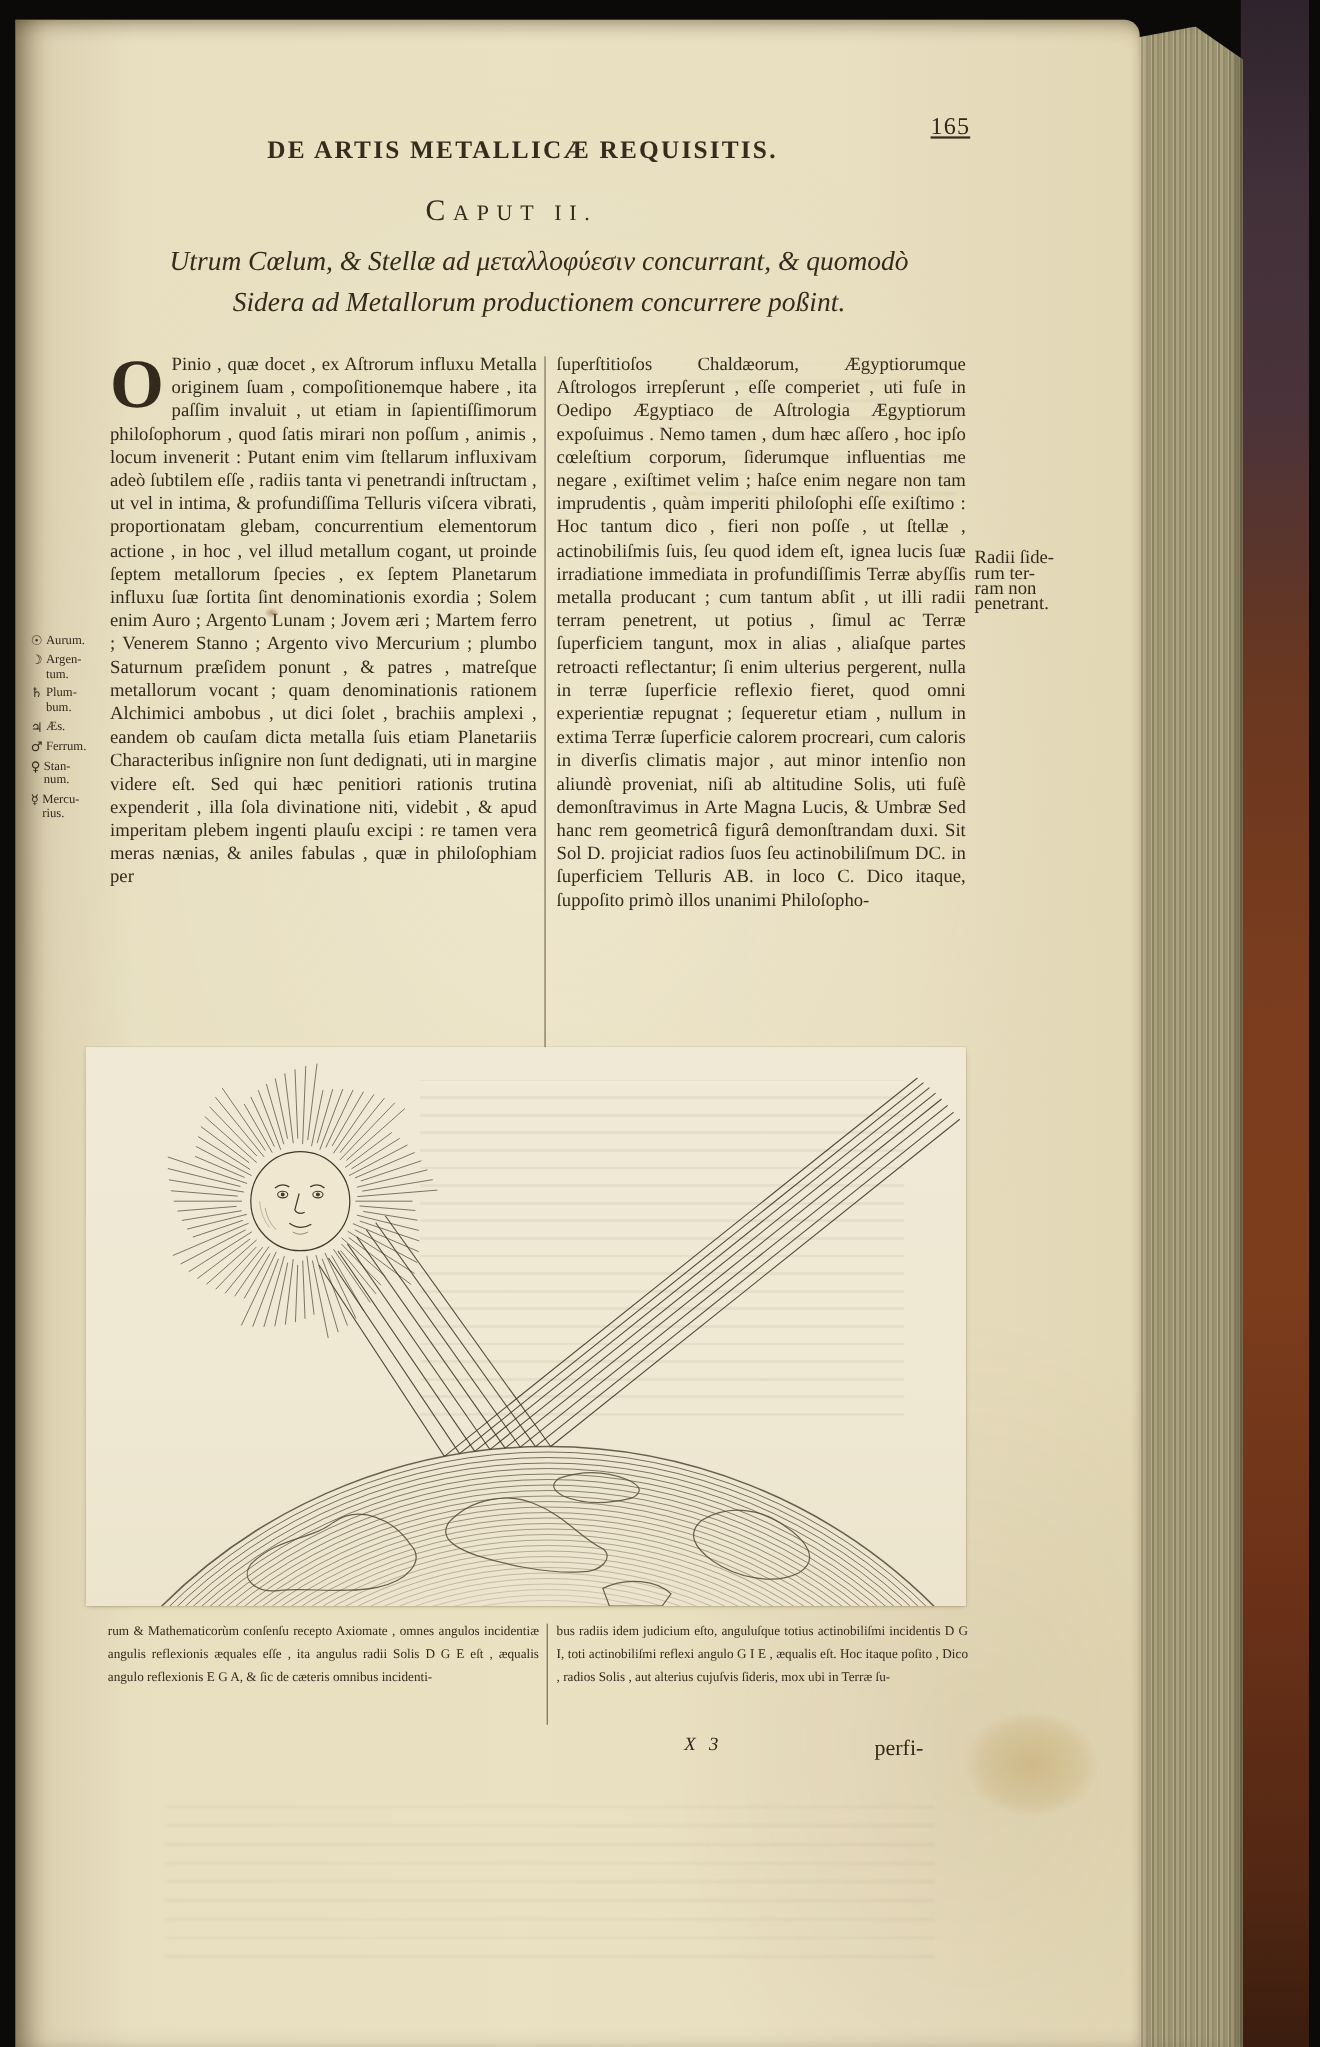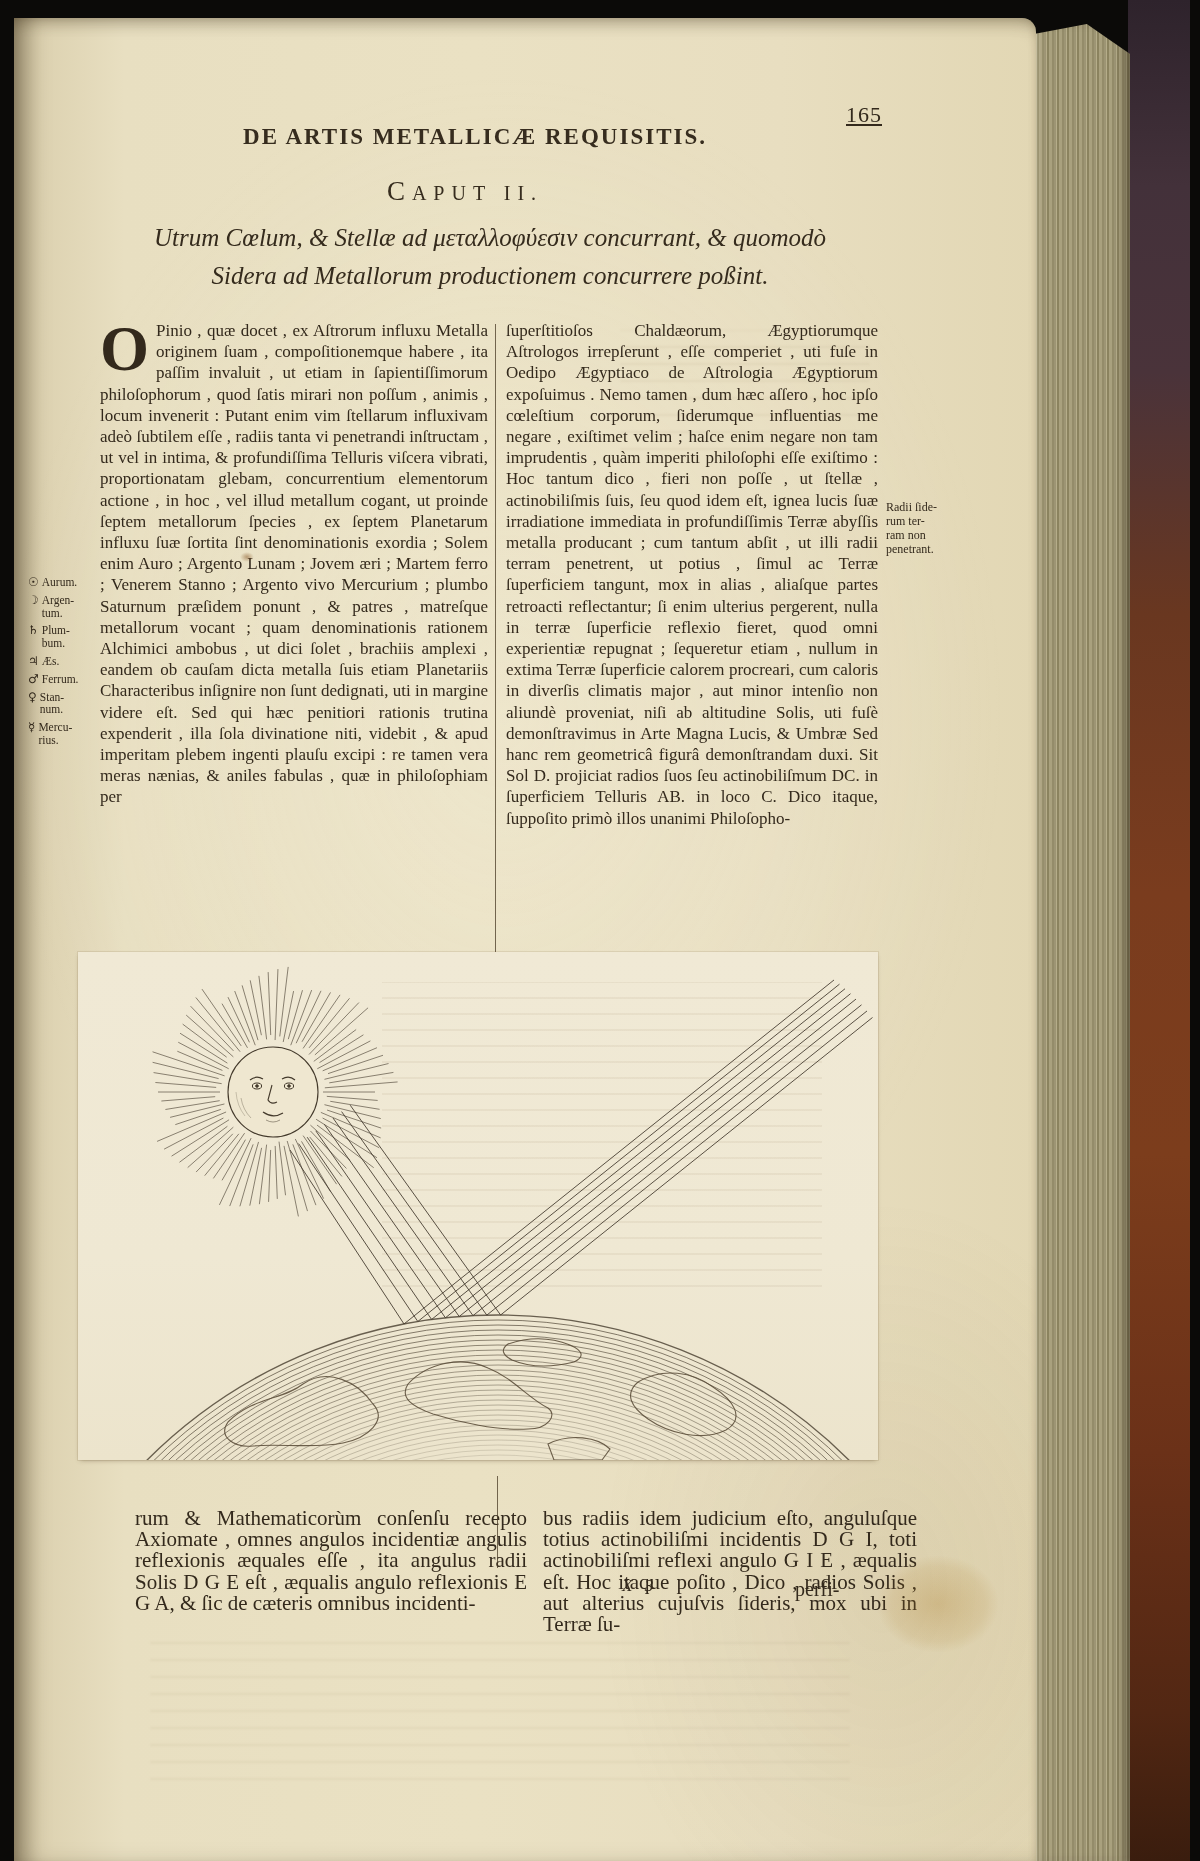--- a/index.html
+++ b/index.html
@@ -34,31 +34,31 @@
     font-size:17px;line-height:21.2px;text-align:justify;}
   .col1{left:100px;width:388px;}
   .col2{left:506px;width:372px;}
   .dropcap{float:left;font-size:63px;line-height:52px;padding:3px 7px 0 0;font-weight:bold;}
   .rule-top{position:absolute;left:495px;top:324px;width:1.3px;height:634px;background:rgba(72,57,36,.75);}
   .margin-left{position:absolute;left:28px;top:576px;width:70px;font-size:11.5px;line-height:12.8px;}
   .mnote{display:flex;margin-bottom:5px;}
   .mnote .sym{font-family:"DejaVu Sans",sans-serif;font-size:12px;margin-right:3px;line-height:12.8px;}
   .mnote .lbl{white-space:pre-line;}
   .margin-right{position:absolute;left:886px;top:500px;width:92px;
-    font-size:12px;line-height:14px;white-space:pre-line;}
+    font-size:17px;line-height:14px;white-space:pre-line;}
   
   .plate{position:absolute;left:78px;top:952px;width:800px;height:508px;
     background:linear-gradient(180deg,#f0e9d5 0%,#efe8d3 60%,#ece4cc 100%);
     box-shadow:0 2px 5px -2px rgba(80,60,30,.45), 0 0 0 1px rgba(120,100,60,.12);}
   .plate::before{content:"";position:absolute;left:38%;top:6%;width:55%;height:60%;
     background:repeating-linear-gradient(0deg,rgba(110,85,50,.065) 0 2.5px,transparent 2.5px 16px);
     filter:blur(.7px);}
   .plate svg{position:absolute;inset:0;}
   
-  .botcol{position:absolute;top:1508px;font-size:21px;line-height:21.2px;text-align:justify;margin-left:37px;}
+  .botcol{position:absolute;top:1472px;font-size:12px;line-height:21.2px;text-align:justify;}
   .bot1{left:98px;width:392px;}
   .bot2{left:506px;width:374px;}
   .rule-bottom{position:absolute;left:497px;top:1476px;width:1.3px;height:92px;background:rgba(72,57,36,.75);}
   .signature{position:absolute;left:622px;top:1576px;font-size:17px;font-style:italic;letter-spacing:4px;}
   .catchword{position:absolute;left:795px;top:1578px;font-size:20px;}
   
   .stain{position:absolute;left:878px;top:1556px;width:120px;height:96px;
     background:radial-gradient(ellipse at center,rgba(172,126,44,.30),rgba(172,126,44,.13) 55%,transparent 72%);}
   .stain2{position:absolute;left:240px;top:552px;width:14px;height:10px;
     background:radial-gradient(ellipse,rgba(130,80,30,.5),transparent 70%);}

